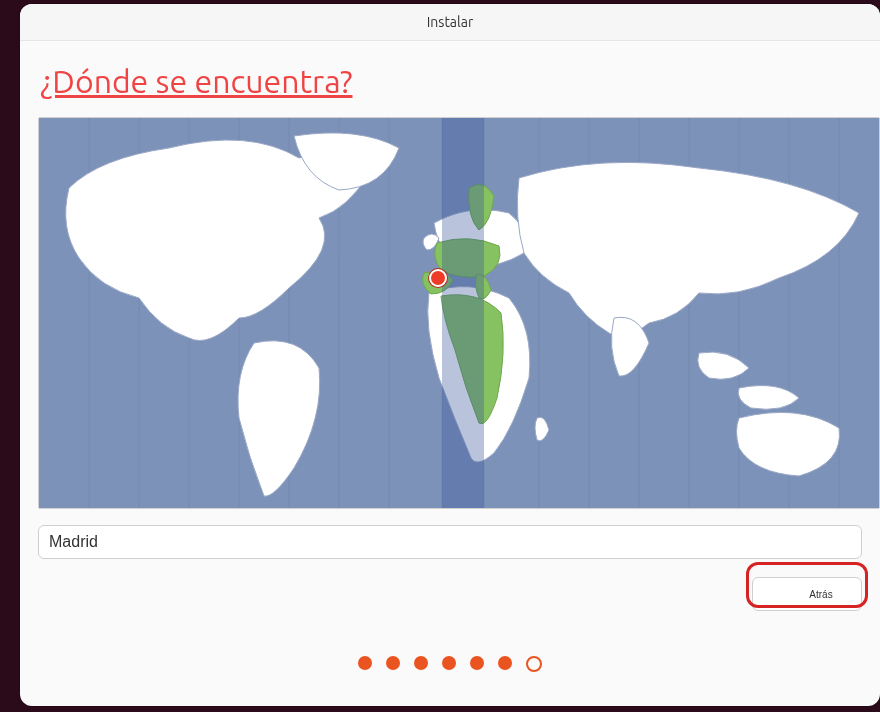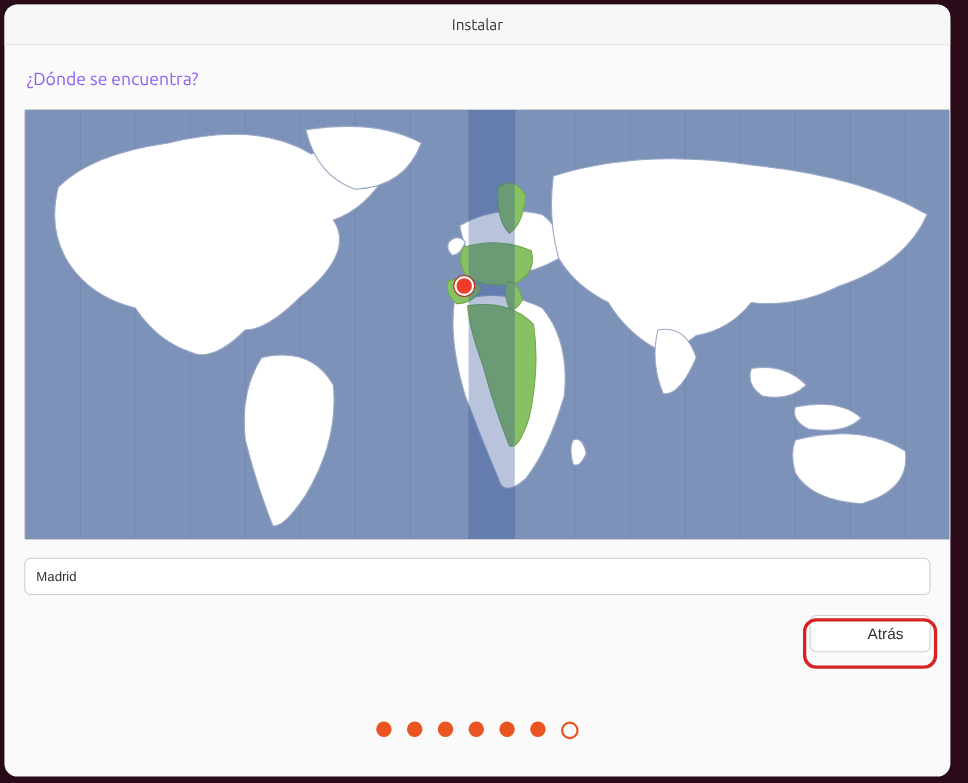--- a/index.html
+++ b/index.html
@@ -7,21 +7,21 @@
     padding: 0;
     width: 880px;
     height: 712px;
     font-family: Ubuntu, "Segoe UI", "Noto Sans", Arial, sans-serif;
     background: #2b0a1a;
     overflow: hidden;
   }
 
   .window {
     position: absolute;
-    left: 4px;
+    left: 20px;
     top: 4px;
     width: 860px;
     height: 702px;
     background: #fafafa;
     border-radius: 12px;
     box-shadow: 0 0 0 1px rgba(0,0,0,0.15);
     overflow: hidden;
   }
 
   .titlebar {
@@ -34,24 +34,25 @@
     border-bottom: 1px solid #e6e6e6;
     background: #f6f6f6;
     position: relative;
   }
 
   .content {
     padding: 0 18px;
   }
 
   .heading {
-    font-size: 16px;
+    font-size: 32px;
     font-weight: 400;
-    color: #8b5cf6;
+    color: #ef4444;
     margin: 22px 2px 18px 2px;
+    text-decoration: underline;
   }
 
   .map-wrap {
     height: 390px;
     width: 840px;
     margin: 0 auto;
     border: 1px solid #d0d0d0;
     border-radius: 2px;
     overflow: hidden;
     position: relative;
@@ -76,38 +77,38 @@
   }
 
   .loc-input {
     width: 100%;
     box-sizing: border-box;
     height: 34px;
     border: 1px solid #cfcfcf;
     border-radius: 6px;
     background: #fff;
     padding: 0 10px;
-    font-size: 12px;
+    font-size: 16px;
     color: #333;
   }
 
   .btn-row {
     margin-top: 18px;
     display: flex;
     justify-content: flex-end;
     gap: 14px;
   }
 
   .btn {
     min-width: 110px;
     height: 34px;
     border: 1px solid #cfcfcf;
     background: #fff;
     border-radius: 6px;
-    font-size: 14px;
+    font-size: 10px;
     color: #333;
     display: inline-flex;
     align-items: center;
     justify-content: center;
     cursor: pointer;
     padding-left: 34px;
   }
 
   .callout {
     position: absolute;

